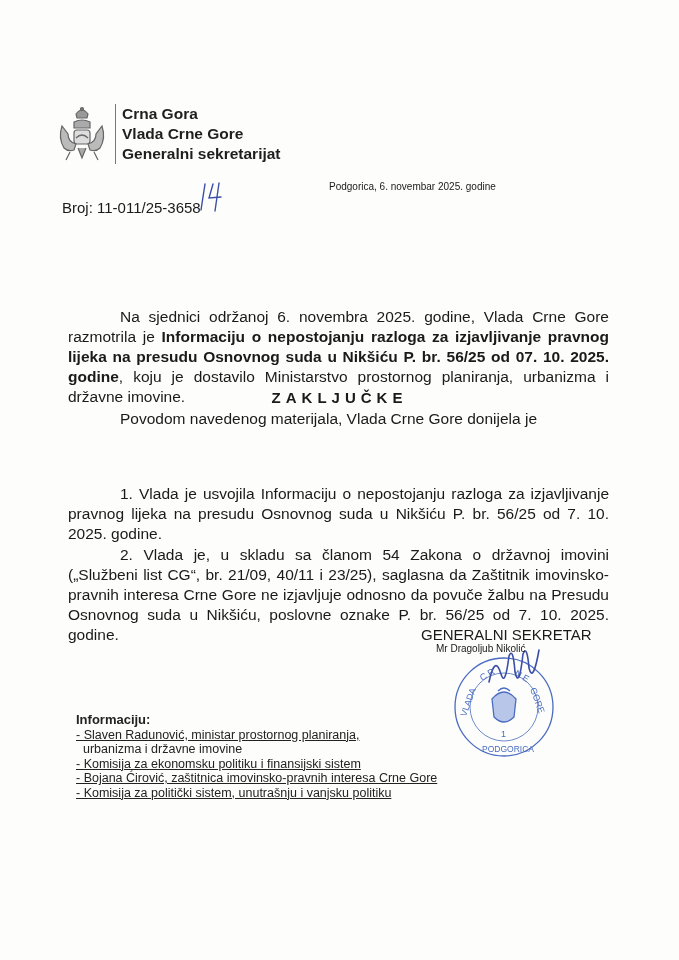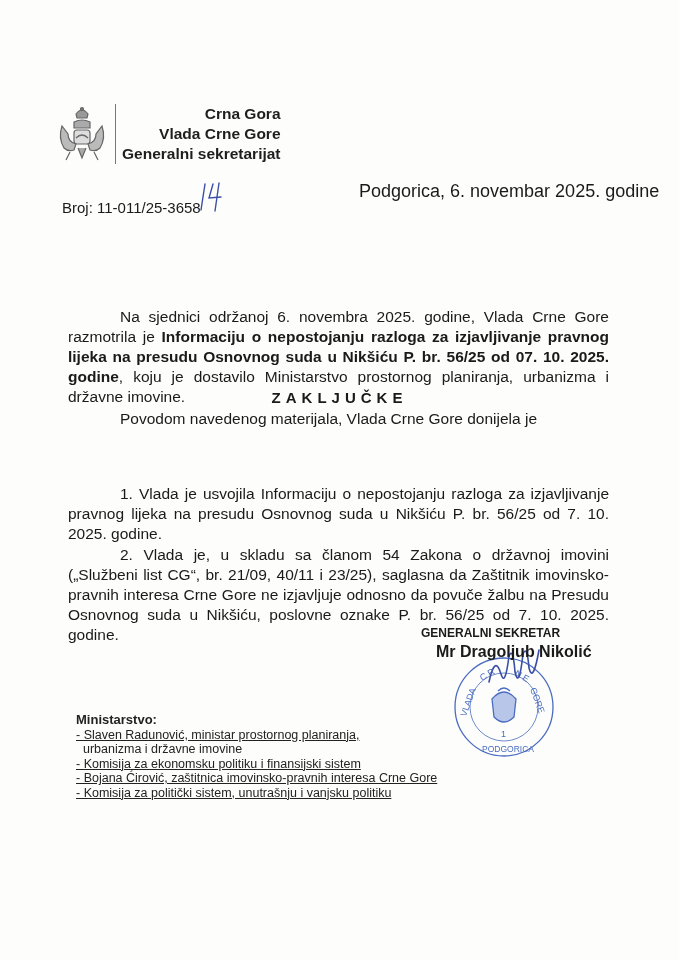--- a/index.html
+++ b/index.html
@@ -24,30 +24,30 @@
     }
     .header-rule {
       left: 115px; top: 104px; width: 1px; height: 60px;
       background: #777;
     }
     .header-lines {
       left: 122px; top: 104px;
       font-size: 15.5px; font-weight: bold; line-height: 20px;
       color: #1e1e1e;
     }
-    .header-lines div { white-space: nowrap; text-align: right; }
+    .header-lines div { white-space: nowrap; }
 
     .ref-number {
       left: 62px; top: 186px; font-size: 15px; white-space: nowrap; margin-top: 13px;
     }
     .handwritten-14 {
       left: 199px; top: 180px; width: 26px; height: 32px;
     }
     .date-line {
-      left: 359px; top: 181px; font-size: 18px; white-space: nowrap;
+      left: 329px; top: 181px; font-size: 10px; white-space: nowrap;
     }
 
     
     .body-text {
       left: 68px; width: 541px; font-size: 15.5px; line-height: 20px;
       text-align: justify;
       margin-top: 37px;
     }
     .p1 { top: 270px; }
     .p1 .indent { display: inline-block; width: 52px; }
@@ -58,24 +58,24 @@
       left: 0; width: 679px; top: 389px; text-align: center;
       font-size: 15px; font-weight: bold; letter-spacing: 5px;
     }
 
     .c1 { top: 447px; }
     .c2 { top: 508px; }
     .indent2 { display: inline-block; width: 52px; }
 
     
     .sig-title {
-      left: 421px; top: 626px; font-size: 12px; font-weight: bold; white-space: nowrap;
+      left: 421px; top: 626px; font-size: 15px; font-weight: normal; white-space: nowrap;
     }
     .sig-name {
-      left: 436px; top: 643px; font-size: 16px; font-weight: bold; white-space: nowrap;
+      left: 436px; top: 643px; font-size: 10px; font-weight: normal; white-space: nowrap;
     }
     .stamp {
       left: 452px; top: 655px; width: 104px; height: 104px;
     }
     .signature-scribble {
       left: 485px; top: 644px; width: 60px; height: 50px;
     }
 
     
     .dist {
@@ -152,19 +152,19 @@
 </div>
 <div class="abs signature-scribble">
   <svg width="60" height="50" viewBox="0 0 60 50">
     <path d="M4 38 Q10 10 16 30 Q20 44 24 12 Q28 2 30 28 Q34 46 38 10 Q42 0 44 24 Q48 40 54 6" fill="none" stroke="#3b4fa8" stroke-width="1.6" stroke-linecap="round"></path>
   </svg>
 </div>
 <div class="abs sig-title">GENERALNI SEKRETAR</div>
 <div class="abs sig-name">Mr Dragoljub Nikolić</div>
 
 <div class="abs dist">
-  <div class="dist-title">Ministarstvo:</div>
+  <div class="dist-title">Informaciju:</div>
   <div class="dist-item">- Slaven Radunović, ministar prostornog planiranja,</div>
   <div class="dist-cont">urbanizma i državne imovine</div>
   <div class="dist-item">- Komisija za ekonomsku politiku i finansijski sistem</div>
   <div class="dist-item">- Bojana Ćirović, zaštitnica imovinsko-pravnih interesa Crne Gore</div>
   <div class="dist-item">- Komisija za politički sistem, unutrašnju i vanjsku politiku</div>
 </div>
 
 </body></html>

